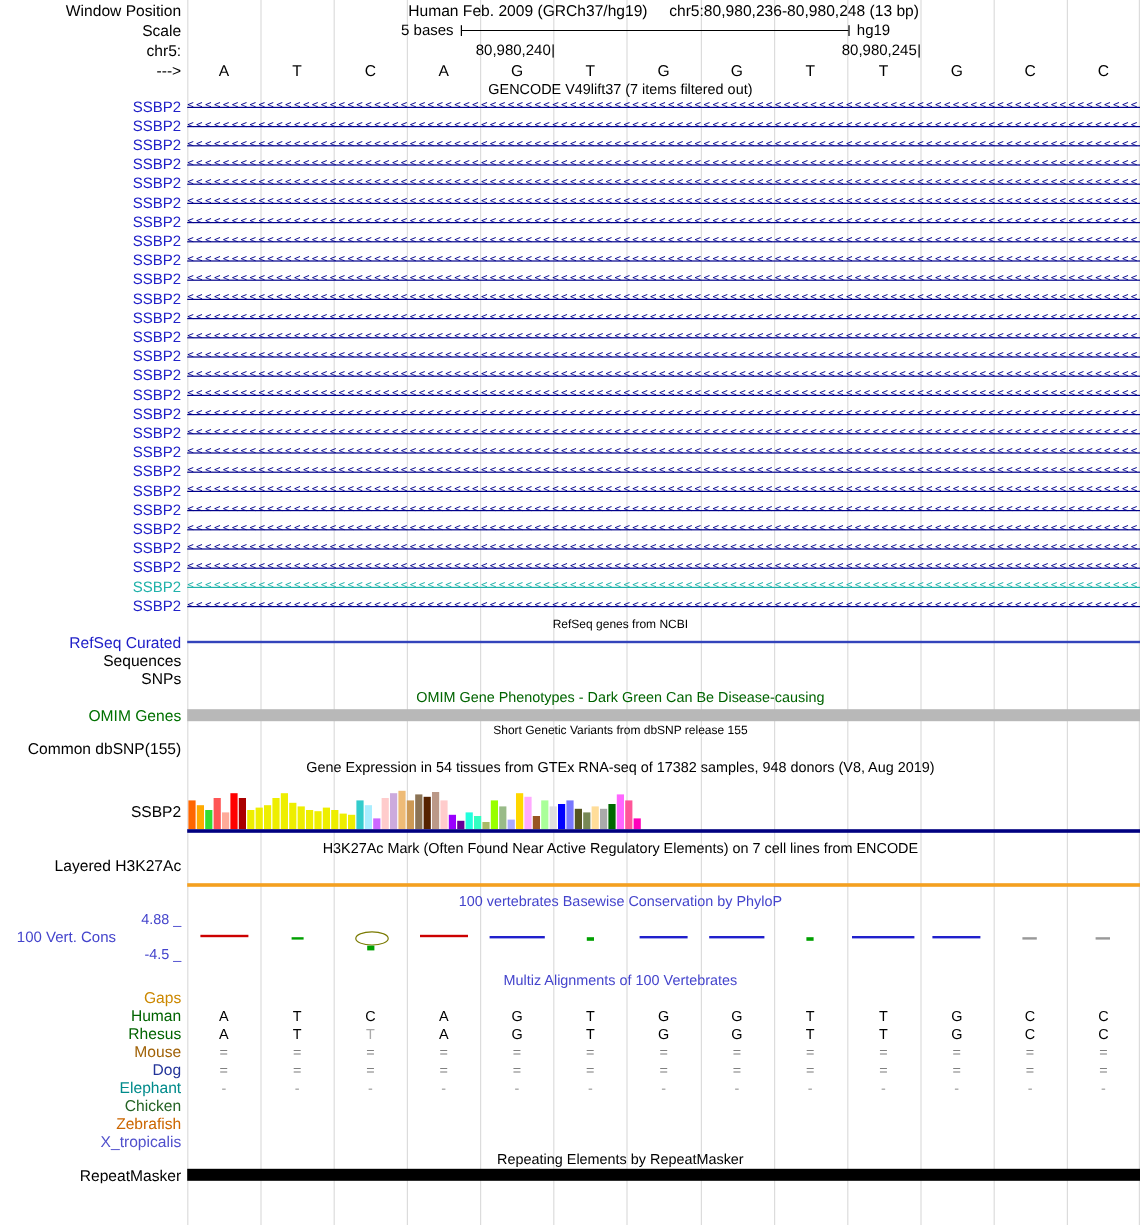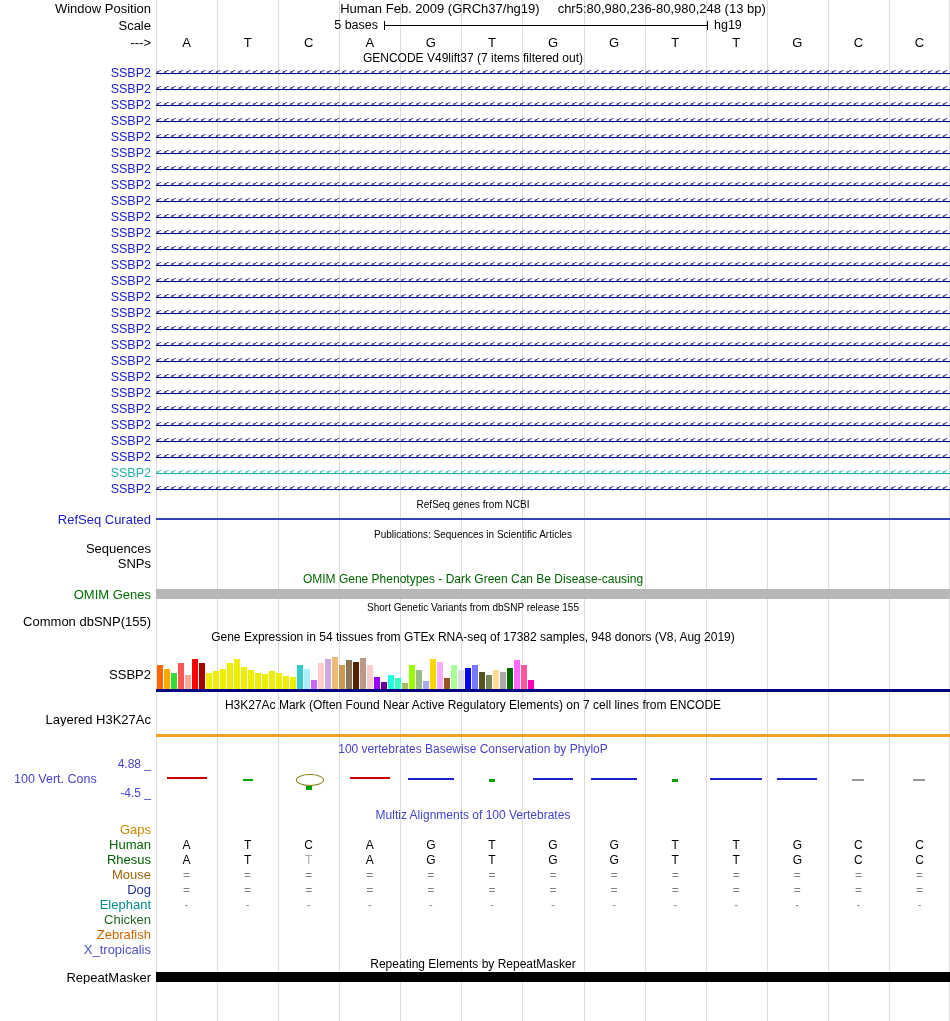--- a/index.html
+++ b/index.html
@@ -9,21 +9,21 @@
   #gridlines{position:absolute;left:156px;top:0;width:794px;height:1021px;z-index:0;}
   .gridline{position:absolute;top:0;bottom:0;width:1px;background:#dcdcdc;}
   #tracks{position:relative;z-index:1;}
   
   .trow{display:flex;position:relative;}
   .tlabel{flex:0 0 156px;width:156px;box-sizing:border-box;display:flex;align-items:center;
           justify-content:flex-end;padding-right:5px;font-size:13px;white-space:nowrap;overflow:hidden;}
   .tcontent{flex:1;min-width:0;position:relative;display:flex;align-items:center;}
   .r17{height:17px}.r16{height:16px}.r15{height:15px}.r14{height:14px}.r13{height:13px}
   
-  .theader{margin-left:76px;width:794px;height:15px;display:flex;align-items:center;
+  .theader{margin-left:120px;width:794px;height:15px;display:flex;align-items:center;
            justify-content:center;text-align:center;font-size:12px;}
   .theader.small{font-size:10px;height:14px;}
   .theader.h16{height:16px}.theader.h13{height:13px}.theader.h14{height:14px}
   
   .center-flex{justify-content:center;gap:18px;font-size:13px;}
   .scale-text{position:absolute;left:0;width:222px;text-align:right;font-size:12.5px;top:1px;}
   .scale-bar{position:absolute;left:228px;top:4px;width:322px;height:9px;
              border-left:1px solid #000;border-right:1px solid #000;
              background:linear-gradient(to bottom,transparent 4px,#000 4px,#000 5px,transparent 5px);}
   .scale-asm{position:absolute;left:558px;top:1px;font-size:12.5px;}
@@ -98,20 +98,27 @@
 
     <div class="trow r17">
       <div class="tlabel">Scale</div>
       <div class="tcontent">
         <span class="scale-text">5 bases</span>
         <div class="scale-bar"></div>
         <span class="scale-asm">hg19</span>
       </div>
     </div>
 
+    <div class="trow r16">
+      <div class="tlabel">chr5:</div>
+      <div class="tcontent">
+        <span class="coord" style="left:305px">80,980,240</span>
+        <span class="coord" style="left:610px">80,980,245</span>
+      </div>
+    </div>
 
     <div class="trow r16">
       <div class="tlabel">---&gt;</div>
       <div class="tcontent base-grid seq-letters">
           <span class="base-cell">A</span>
           <span class="base-cell">T</span>
           <span class="base-cell">C</span>
           <span class="base-cell">A</span>
           <span class="base-cell">G</span>
           <span class="base-cell">T</span>
@@ -292,21 +299,20 @@
       </div>
 
     <div class="theader small">RefSeq genes from NCBI</div>
     <div class="trow r16">
       <div class="tlabel" style="color: rgb(32, 32, 200);">RefSeq Curated</div>
       <div class="tcontent">
           <div class="refseq-line" style="background: rgb(51, 68, 187);"></div>
         </div>
     </div>
 
-    <div class="theader small">Publications: Sequences in Scientific Articles</div>
     <div class="trow r15">
       <div class="tlabel">Sequences</div>
       <div class="tcontent"></div>
     </div>
     <div class="trow r15">
       <div class="tlabel">SNPs</div>
       <div class="tcontent"></div>
     </div>
 
     <div class="theader h16" style="color: rgb(0, 100, 0);">OMIM Gene Phenotypes - Dark Green Can Be Disease-causing</div>

